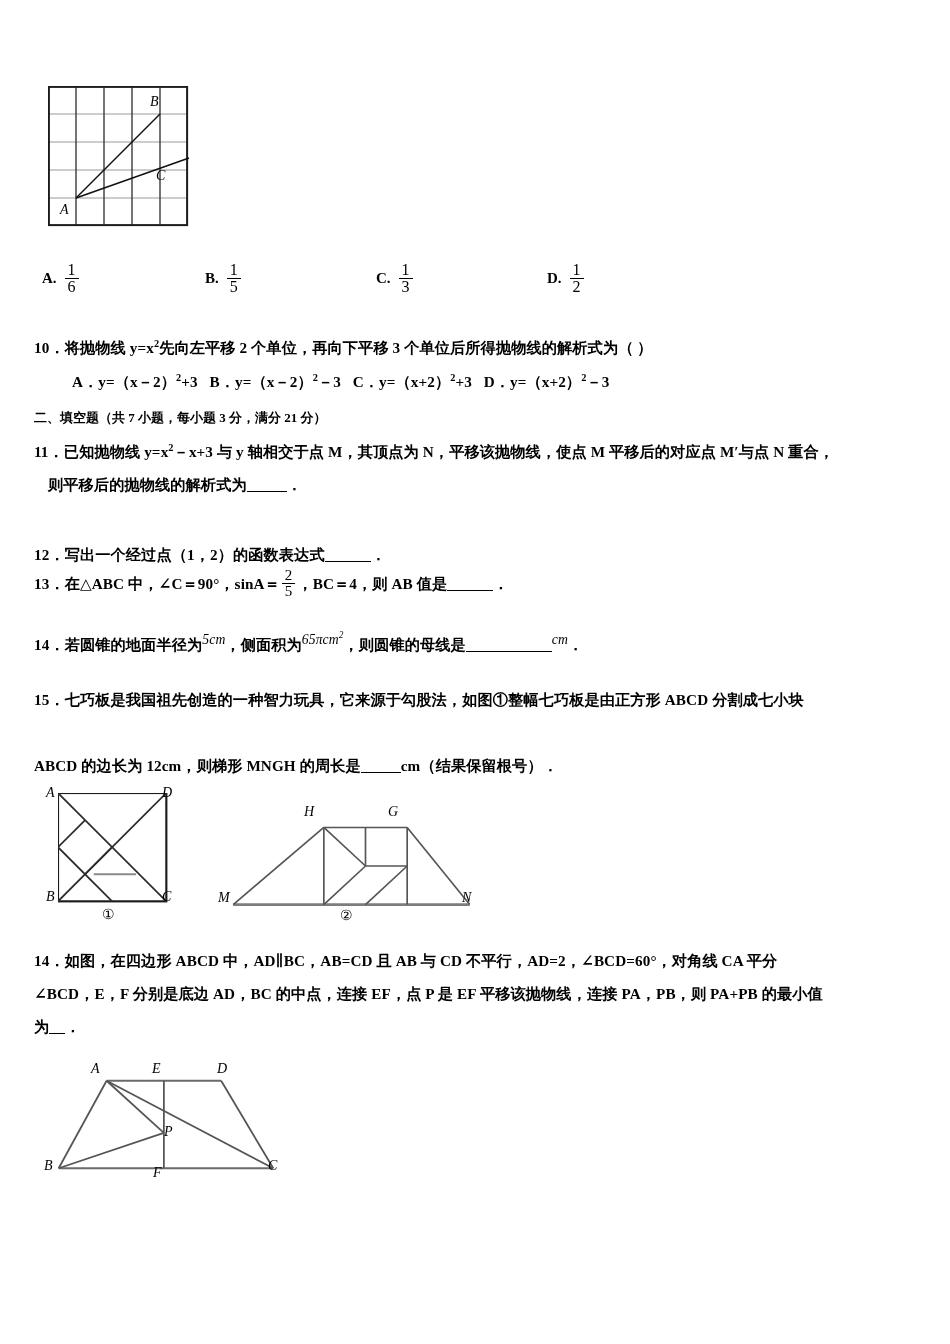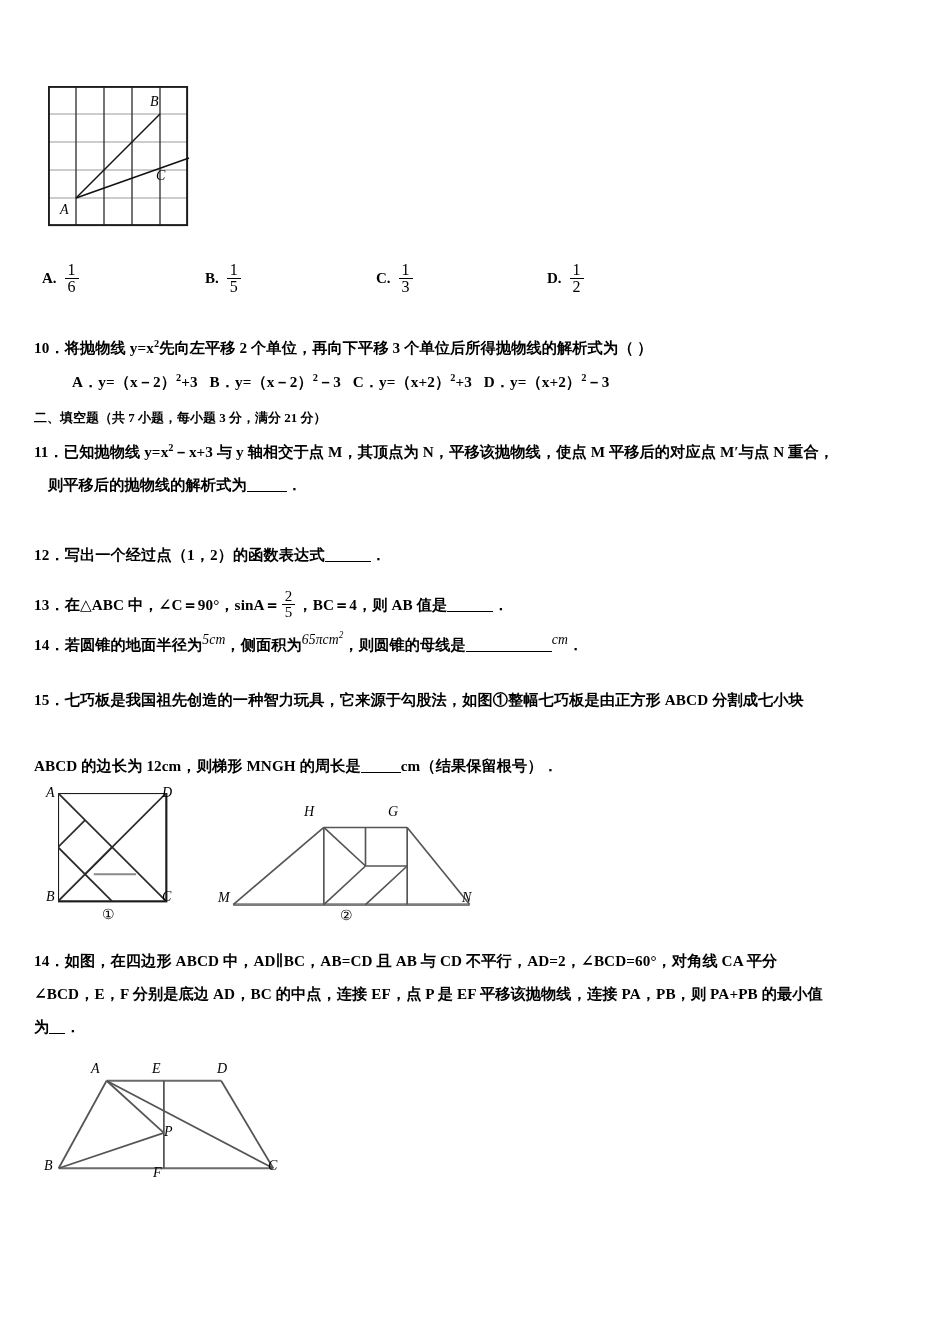--- a/index.html
+++ b/index.html
@@ -174,21 +174,21 @@
     <span>11．</span><span>已知抛物线 y=x</span><sup class="sm">2</sup><span>－x+3 与 y 轴相交于点 M，其顶点为 N，平移该抛物线，使点 M 平移后的对应点 M′与点 N 重合，</span>
   </div>
   <div class="qline" style="left:48px; top:474px;text-align:right;">
     <span>则平移后的抛物线的解析式为</span><span class="blank b1"></span>．
   </div>
 
   <div class="qline" style="left:34px; top:508px;margin-top:36px;">
     <span>12．</span><span>写出一个经过点（1，2）的函数表达式</span><span class="blank b2"></span>．
   </div>
 
-  <div class="qline" style="left:34px; top:589px;">
+  <div class="qline" style="left:34px; top:568px;">
     <span>13．</span><span>在△ABC 中，∠C＝90°，sinA＝</span><span class="frac"><span class="num">2</span><span class="den">5</span></span><span>，BC＝4，则 AB 值是</span><span class="blank b2"></span>．
   </div>
 
   <div class="qline" style="left:34px; top:634px;">
     <span>14．</span><span>若圆锥的地面半径为</span><sup class="sm mathi" style="font-size:0.9em">5cm</sup><span>，侧面积为</span><sup class="sm mathi" style="font-size:0.9em"><span>65πcm</span><sup class="sm">2</sup></sup><span>，则圆锥的母线是</span><span class="blank b3"></span><sup class="sm mathi" style="font-size:0.9em">cm</sup>．
   </div>
 
   <div class="qline" style="left:34px; top:689px;">
     <span>15．</span><span>七巧板是我国祖先创造的一种智力玩具，它来源于勾股法，如图①整幅七巧板是由正方形 ABCD 分割成七小块</span>
   </div>

